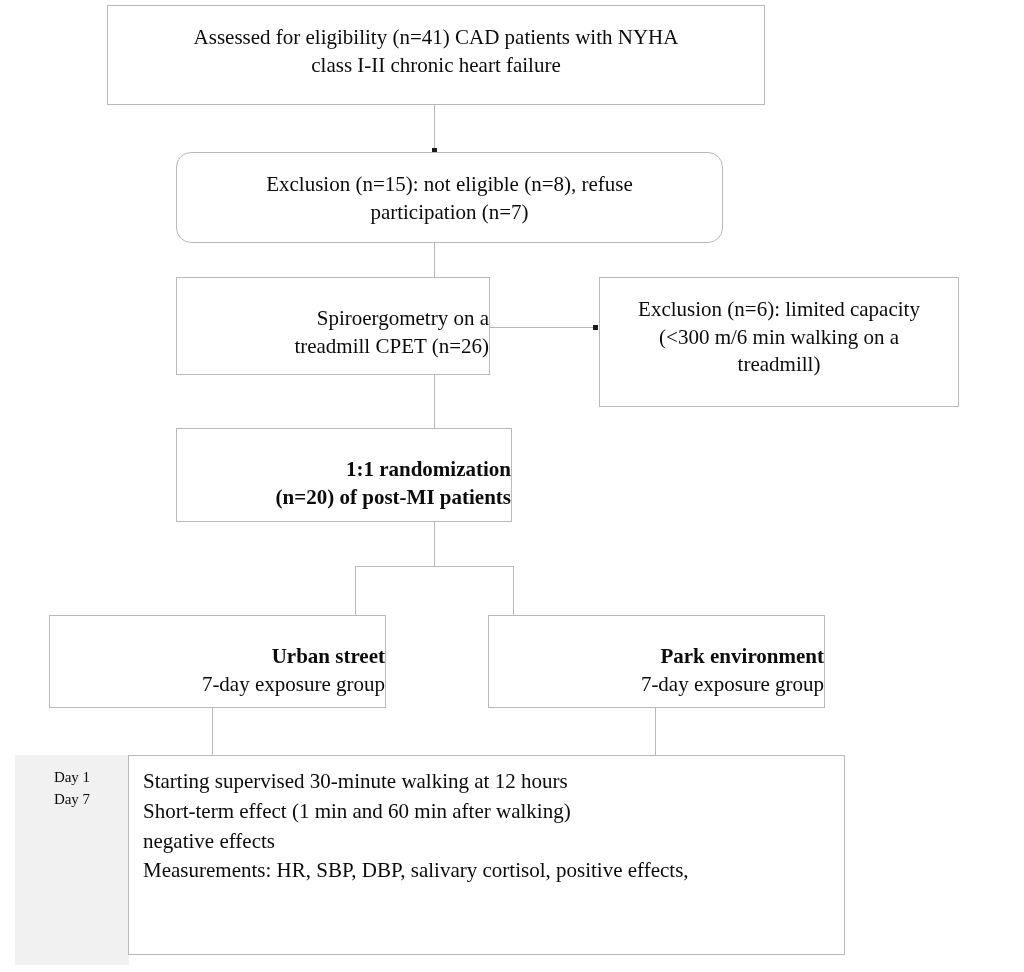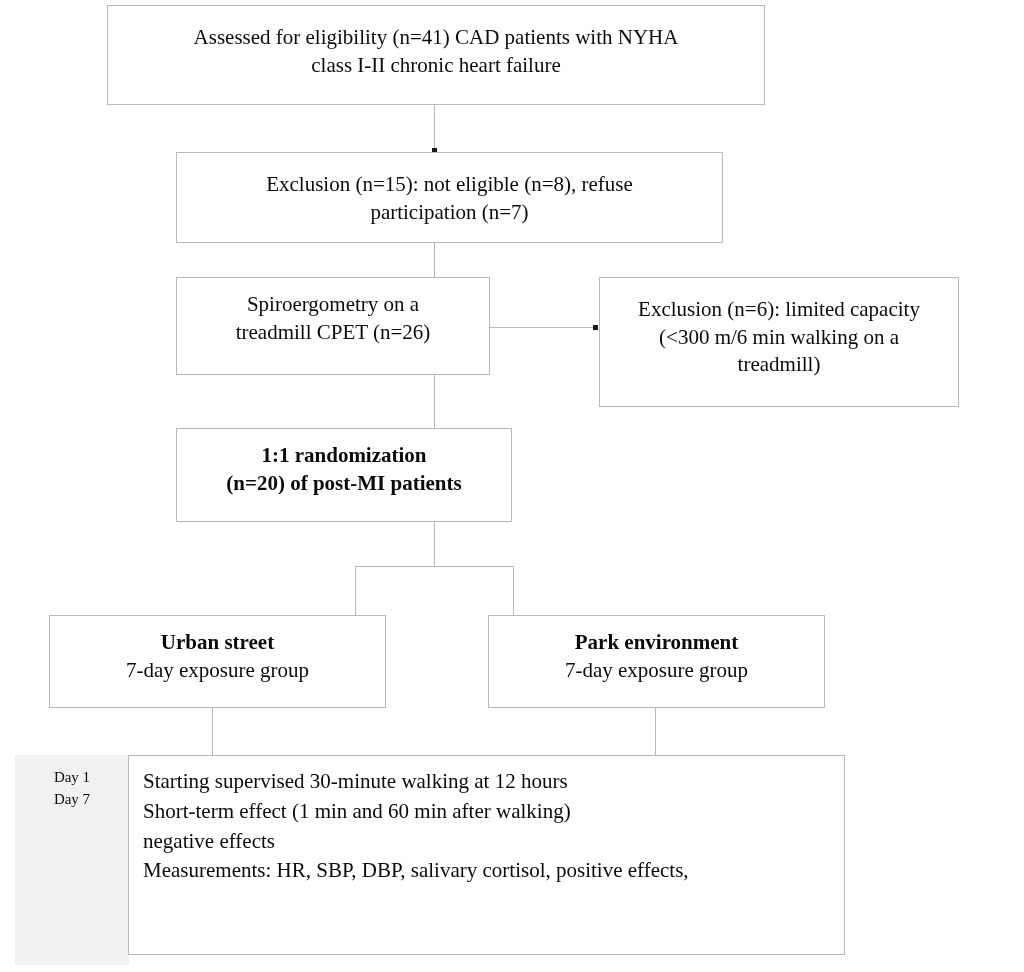--- a/index.html
+++ b/index.html
@@ -24,21 +24,21 @@
     display: flex;
     align-items: flex-start;
     justify-content: center;
     text-align: center;
     font-size: 21px;
     line-height: 1.32;
     padding-top: 18px;
   }
   .node .txt { display: block; width: 100%; }
   .node .ttl { display: block; font-weight: bold; }
-  .node.pad-more { padding-top: 13px; }
+  .node.pad-more { padding-top: 27px; text-align: right; }
 
   .gray-panel {
     position: absolute;
     box-sizing: border-box;
     background: #f1f1f1;
     border: none;
     font-size: 15px;
     line-height: 1.45;
     padding-top: 12px;
     text-align: center;
@@ -95,21 +95,21 @@
   <div class="conn-v" style="left:212px; top:708px; height:48px;"></div>
   <div class="conn-v" style="left:655px; top:708px; height:48px;"></div>
 
   <div class="node" style="left:107px; top:5px; width:658px; height:100px;">
     <span class="txt">
       <span>Assessed for eligibility (n=41) CAD patients with NYHA</span><br>
       <span>class I-II chronic heart failure</span>
     </span>
   </div>
 
-  <div class="node" style="left:176px; top:152px; width:547px; height:91px;">
+  <div class="node" style="left:176px; top:152px; width:547px; height:91px;border-radius:15px;">
     <span class="txt">
       <span>Exclusion (n=15): not eligible (n=8), refuse</span><br>
       <span>participation (n=7)</span>
     </span>
   </div>
 
   <div class="node pad-more" style="left:176px; top:277px; width:314px; height:98px;">
     <span class="txt">
       <span>Spiroergometry on a</span><br>
       <span>treadmill CPET (n=26)</span>

